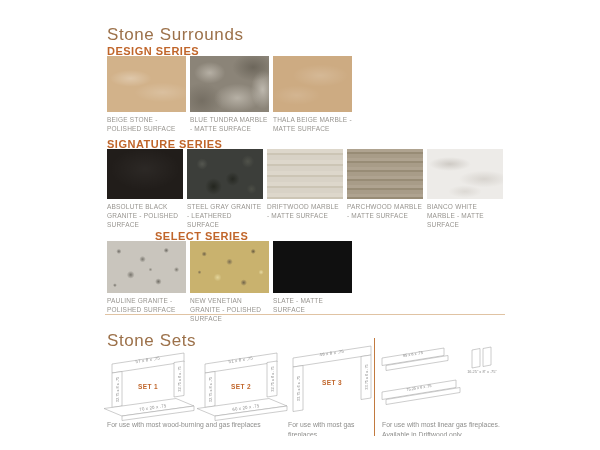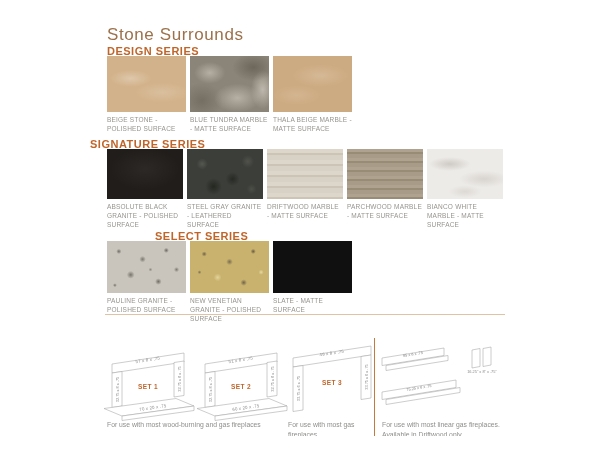--- a/index.html
+++ b/index.html
@@ -95,21 +95,21 @@
     <figure class="swatch w79">
       <div class="chip sw-tundra"></div>
       <figcaption class="swlabel">BLUE TUNDRA MARBLE - MATTE SURFACE</figcaption>
     </figure>
     <figure class="swatch w79">
       <div class="chip sw-thala"></div>
       <figcaption class="swlabel">THALA BEIGE MARBLE - MATTE SURFACE</figcaption>
     </figure>
   </div>
 
-  <div class="abs series-h" style="left:90px;top:138px;text-align:center;">SIGNATURE SERIES</div>
+  <div class="abs series-h" style="left:107px;top:138px;text-align:center;">SIGNATURE SERIES</div>
   <div class="abs row" style="left:107px;top:149px;">
     <figure class="swatch w76">
       <div class="chip2 sw-black"></div>
       <figcaption class="swlabel">ABSOLUTE BLACK GRANITE - POLISHED SURFACE</figcaption>
     </figure>
     <figure class="swatch w76">
       <div class="chip2 sw-steel"></div>
       <figcaption class="swlabel">STEEL GRAY GRANITE - LEATHERED SURFACE</figcaption>
     </figure>
     <figure class="swatch w76">
@@ -137,20 +137,21 @@
       <figcaption class="swlabel">NEW VENETIAN GRANITE - POLISHED SURFACE</figcaption>
     </figure>
     <figure class="swatch w79">
       <div class="chip3 sw-slate"></div>
       <figcaption class="swlabel">SLATE - MATTE SURFACE</figcaption>
     </figure>
   </div>
 
   <div class="abs hr-line" style="left:105px;top:314px;width:400px;"></div>
 
+  <h1 class="abs big-title" style="left:107px;top:320px;">Stone Sets</h1>
 
   <svg class="abs" style="left:103px;top:344px;" width="92" height="80" viewBox="0 0 92 80">
     <polygon points="9,20 81,9 81,18 9,29"></polygon>
     <polygon points="9,29 19,27.5 19,62 9,63.5"></polygon>
     <polygon points="71,18.5 81,17 81,51.5 71,53"></polygon>
     <polygon points="1,64.5 73,54.5 91,62 19,72"></polygon>
     <polygon points="19,72 91,62 91,66.5 19,76.5"></polygon>
     <text class="dim" x="45" y="17.3" text-anchor="middle" transform="rotate(-8.7 45 17.3)">57 x 8 x .75</text>
     <text class="dim-sm" x="14" y="47" text-anchor="middle" transform="rotate(-90 14 45.5)">32.75 x 8 x .75</text>
     <text class="dim-sm" x="76" y="36.5" text-anchor="middle" transform="rotate(-90 76 35)">32.75 x 8 x .75</text>

